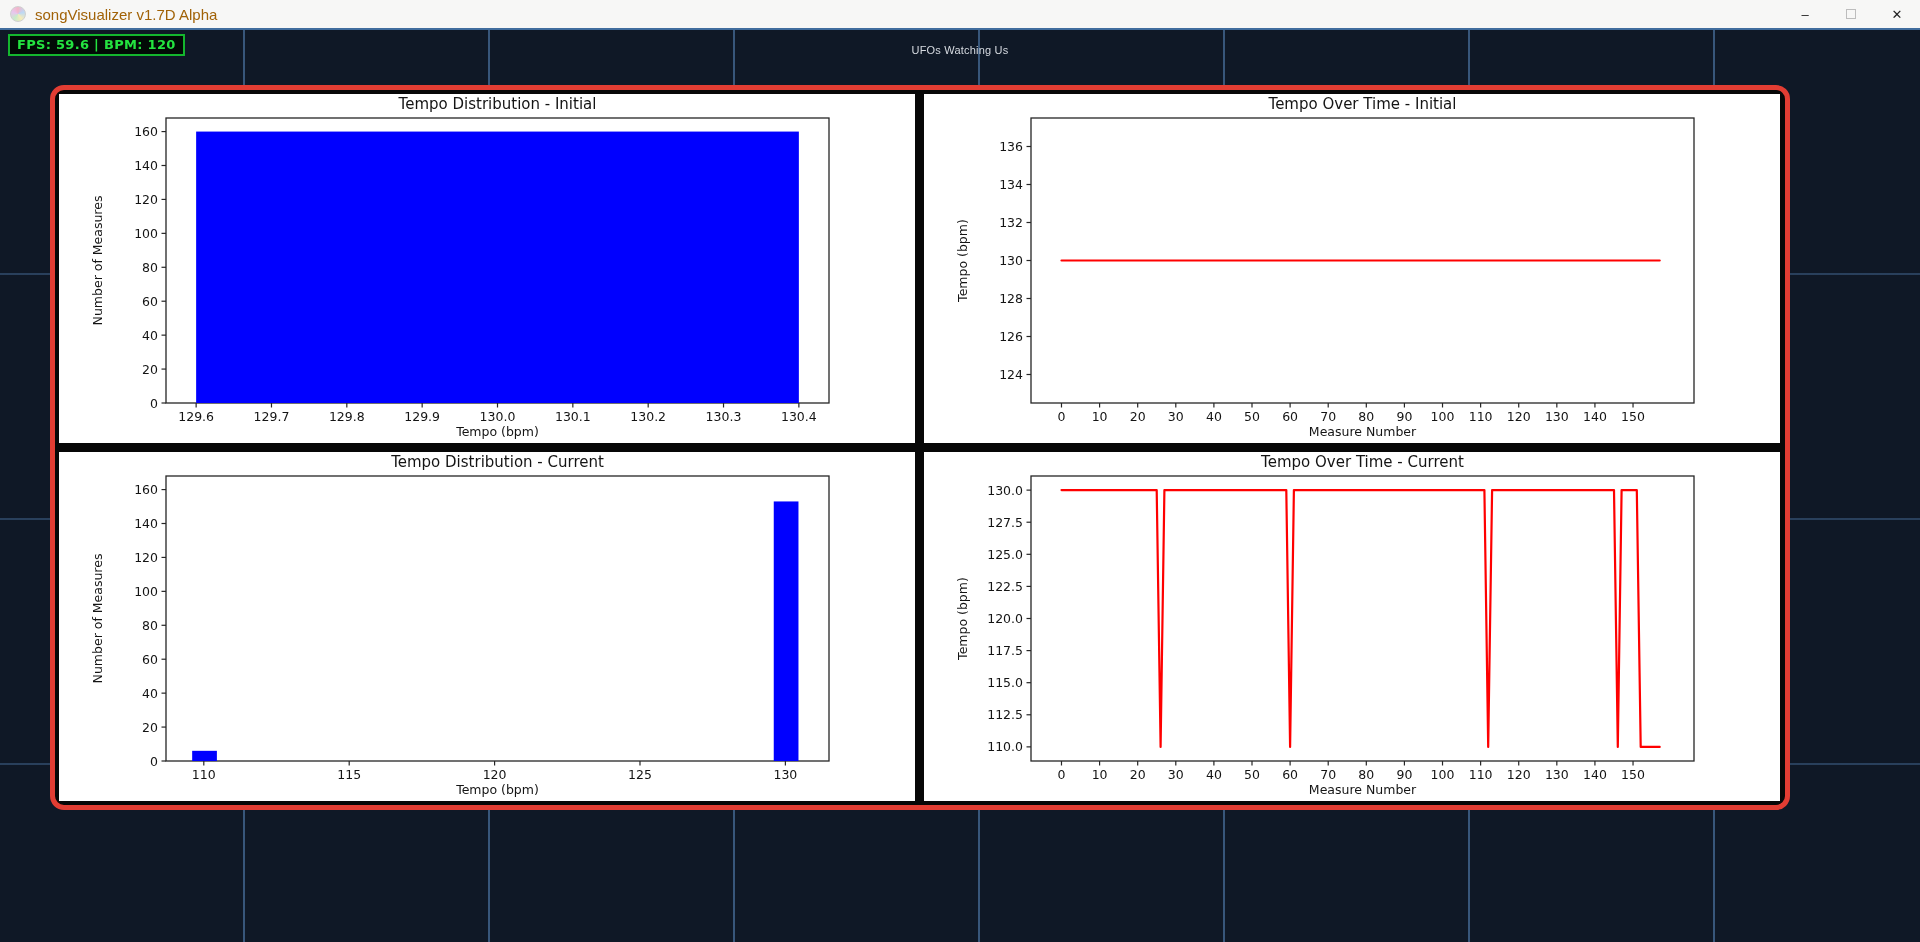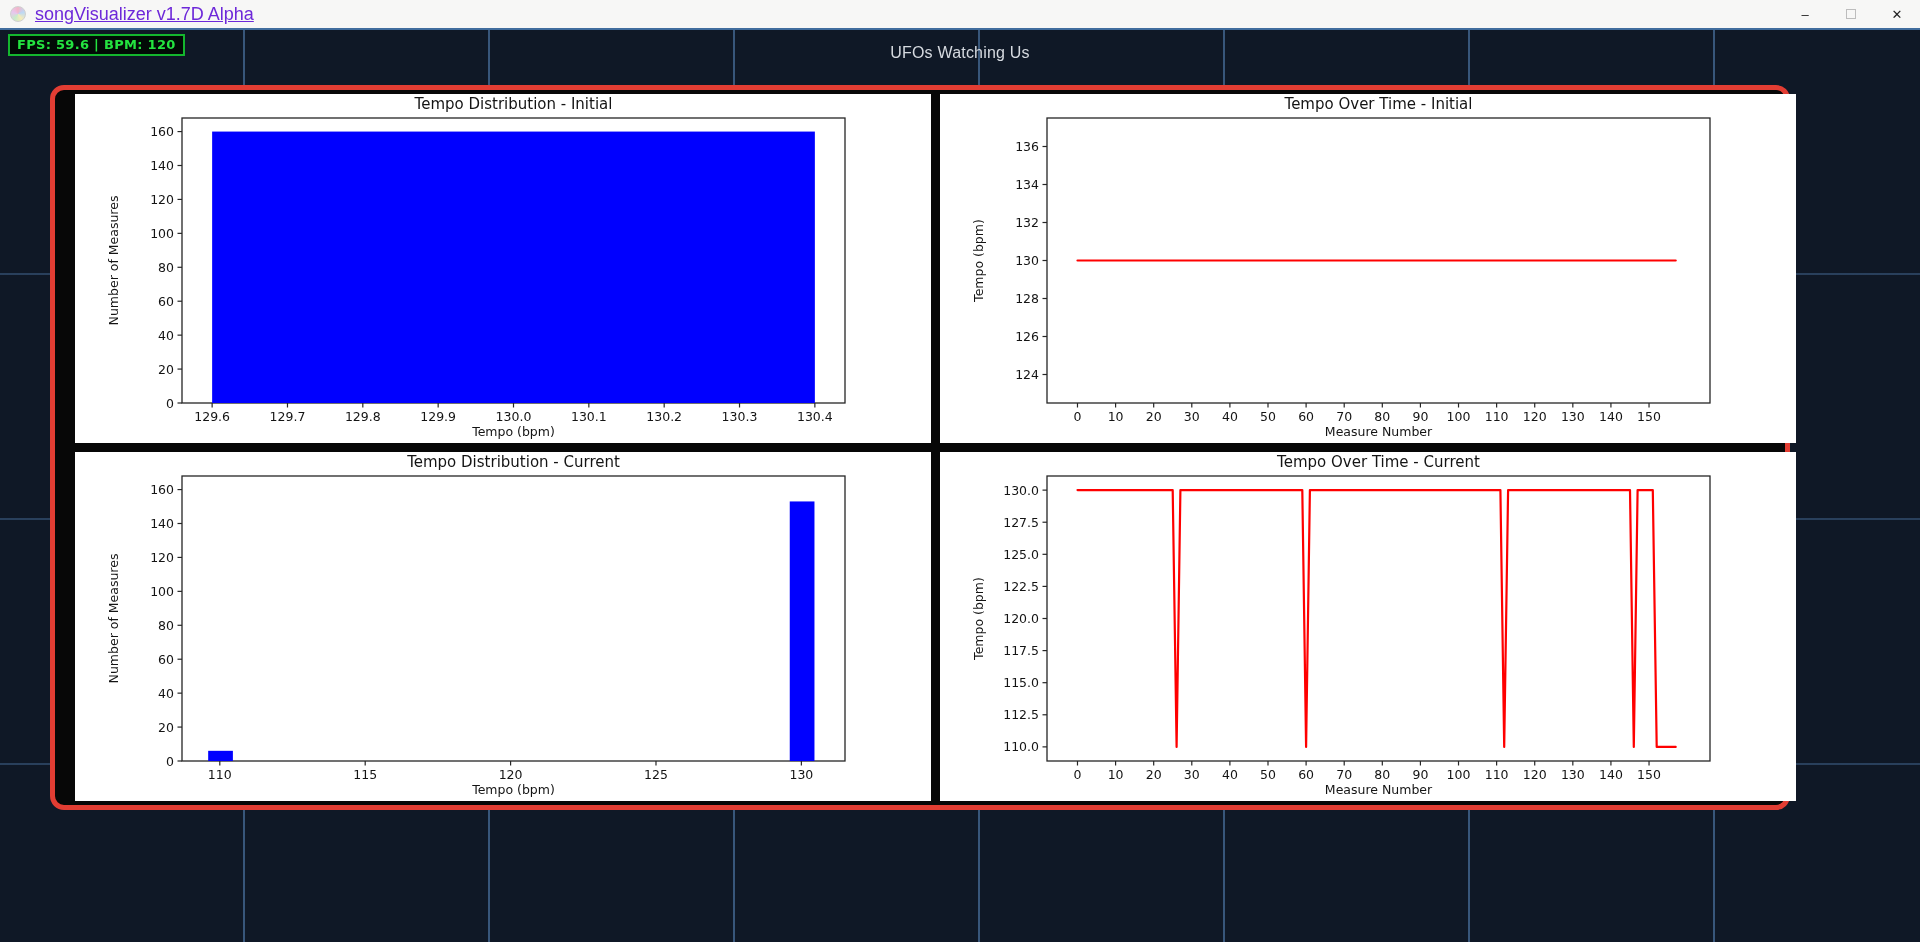--- a/index.html
+++ b/index.html
@@ -10,21 +10,21 @@
   .titlebar {
     position:absolute; top:0; left:0; width:1920px; height:28px;
     background:#f7f7f6; display:flex; align-items:center;
     padding-left:10px; gap:9px; z-index:30;
   }
   .app-icon {
     width:16px; height:16px; border-radius:50%;
     background:conic-gradient(#f3b6c9,#bcd9f6,#f6ecba,#c7ecc9,#e7c7ee,#f3b6c9);
     border:1px solid #d0d0d0;
   }
-  .win-title { font-size:18px; color:#6d28d9;text-decoration:underline; }
+  .win-title { font-size:15px; color:#a16207; }
   .win-controls { margin-left:auto; display:flex; height:28px; }
   .win-btn { width:46px; height:28px; display:flex; align-items:center; justify-content:center;
              font-size:13px; color:#222; cursor:default; }
   .max-square { width:10px; height:10px; border:1.4px solid #bdbdbd; }
 
   
   .app {
     position:absolute; top:28px; left:0; width:1920px; height:932px;
     background:#0f1826;
     border-top:2px solid #416d9e;
@@ -35,33 +35,32 @@
 
   .hud {
     position:absolute; left:8px; top:4px;
     border:2px solid #14b62e; background:#020b06;
     color:var(--hud-green,#24e440); font:bold 13px "DejaVu Sans", sans-serif;
     padding:1px 7px 2px 7px; letter-spacing:.3px; white-space:nowrap;
   }
 
   .page-title {
     position:absolute; top:14px; left:0; width:100%;
-    text-align:center; color:#d6dae0; font-size:16px; letter-spacing:.2px;
+    text-align:center; color:#d6dae0; font-size:11px; letter-spacing:.2px;
   }
 
   
   .chart-frame {
     position:absolute; left:50px; top:55px; width:1740px; height:725px;
     border:5px solid var(--frame-red,#e23d33); border-radius:14px;
     background:#070707; padding:4px;
   }
   .chart-grid {
     display:grid; grid-template-columns:856px 856px; grid-template-rows:349px 349px;
     gap:9px;
-    margin-left:16px;
   }
   .panel { background:#ffffff; overflow:hidden; }
   .panel svg { display:block; }
 
   
   .btn-row { position:absolute; left:1010px; top:814px; display:flex; gap:19px; }
   .ctl-btn {
     width:133px; height:37px; border:2px solid #f0f0f0; background:transparent;
     color:#ffffff; font:bold 15px "Liberation Mono", monospace;
     display:flex; align-items:center; justify-content:center;

